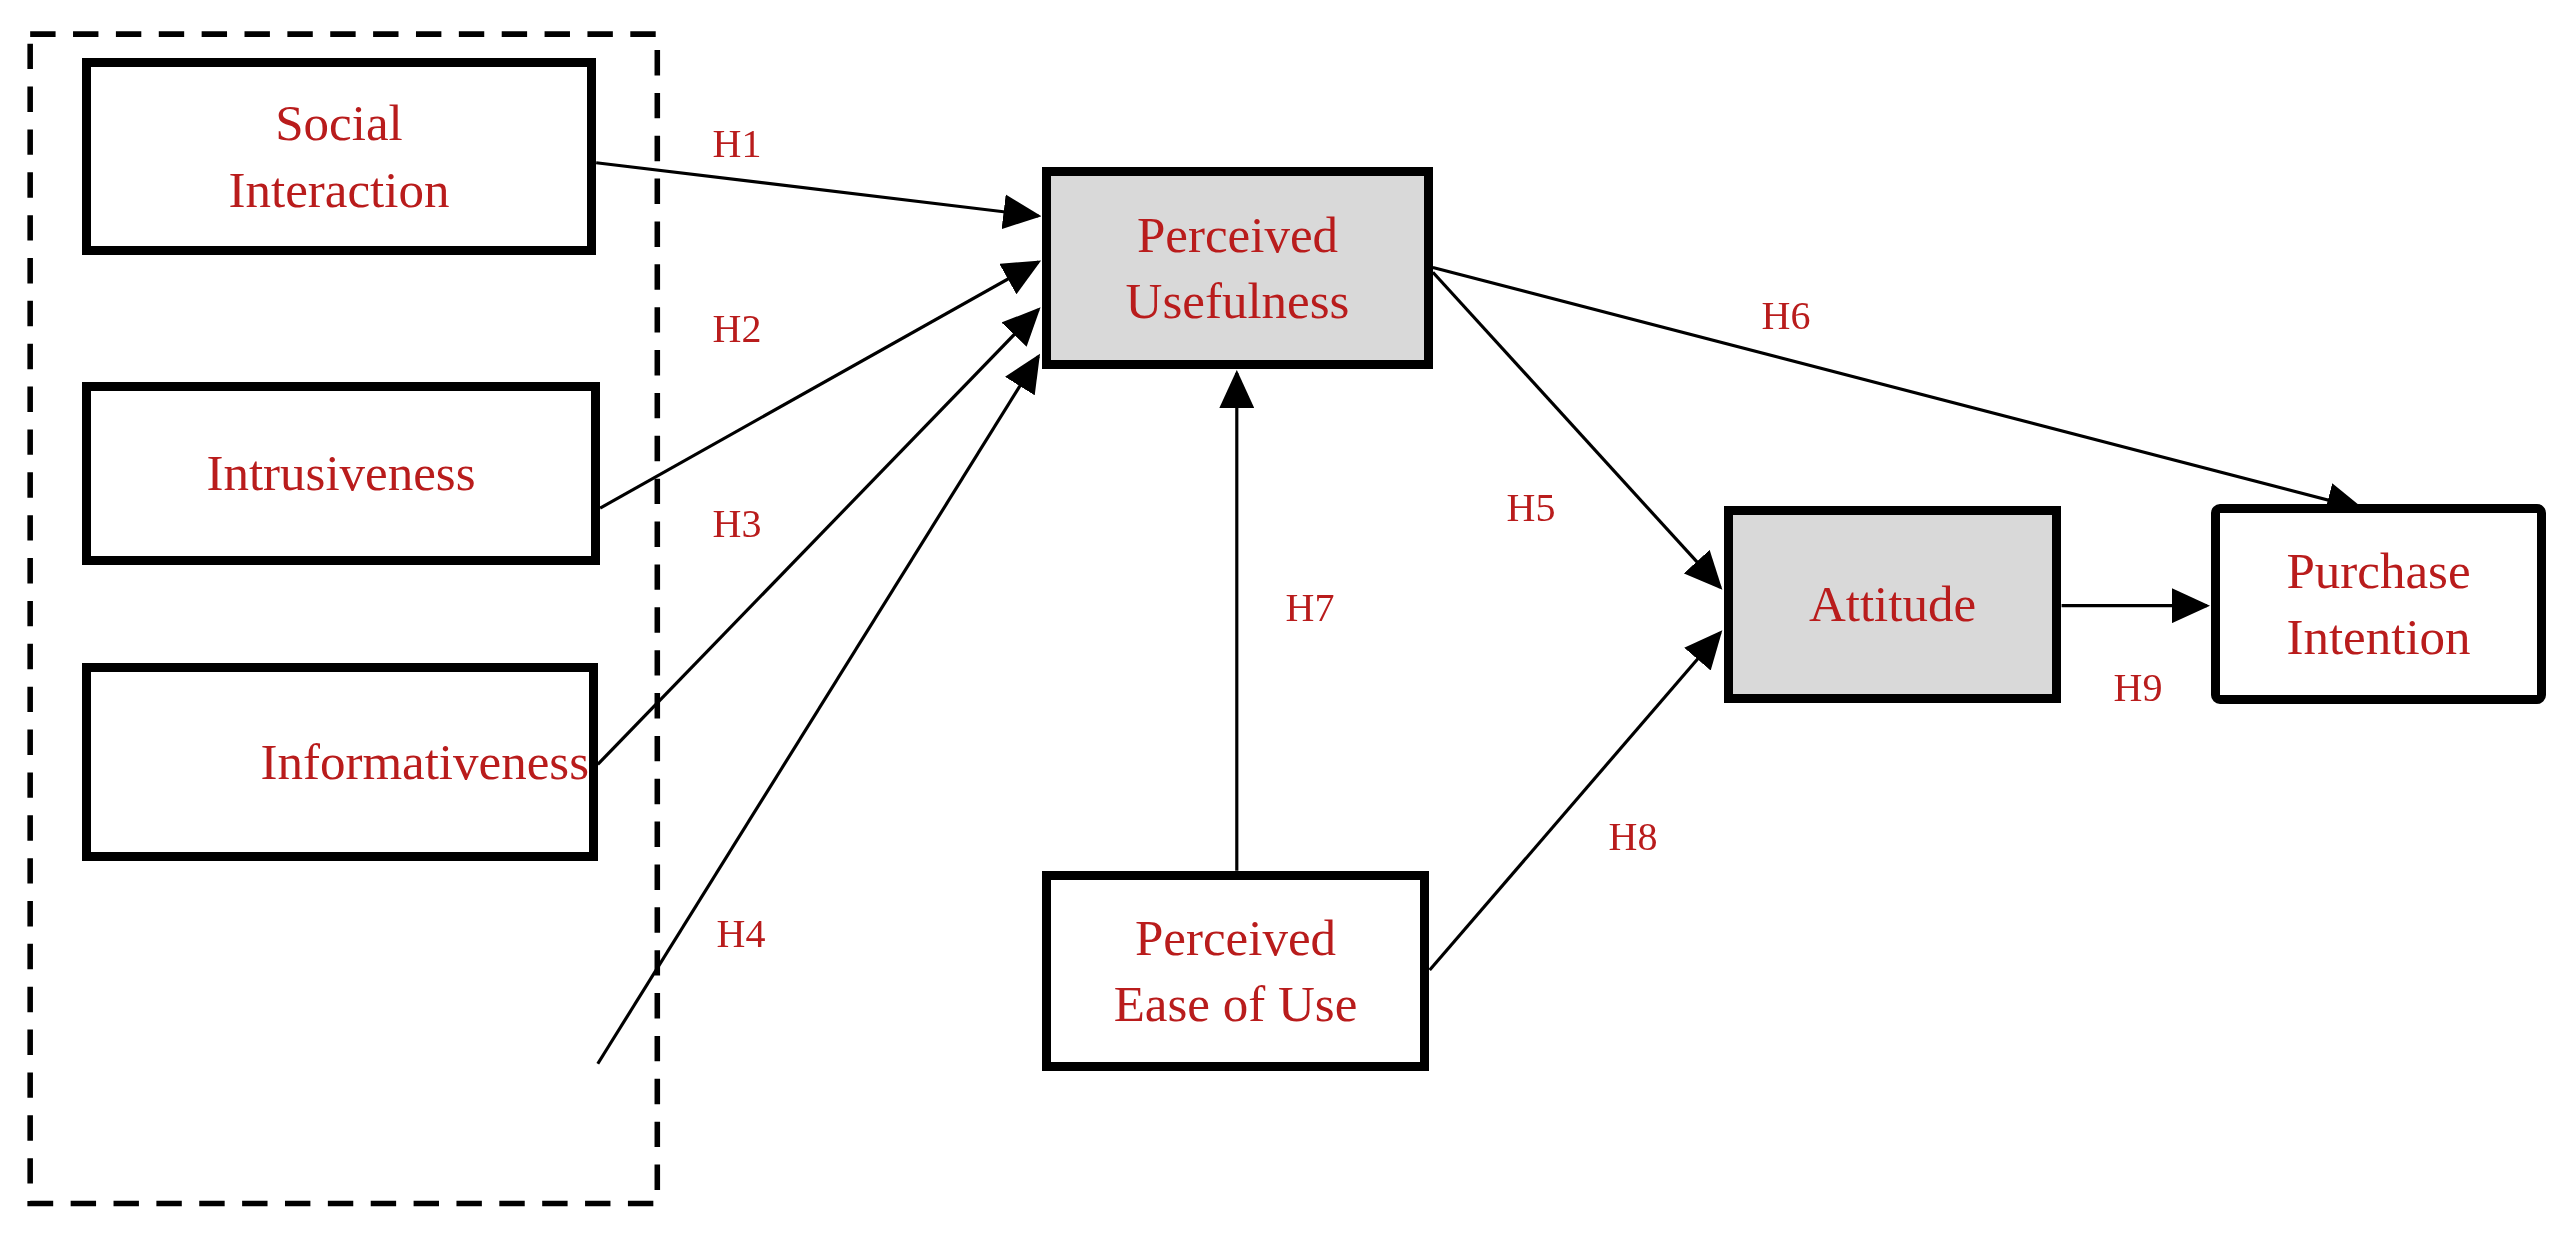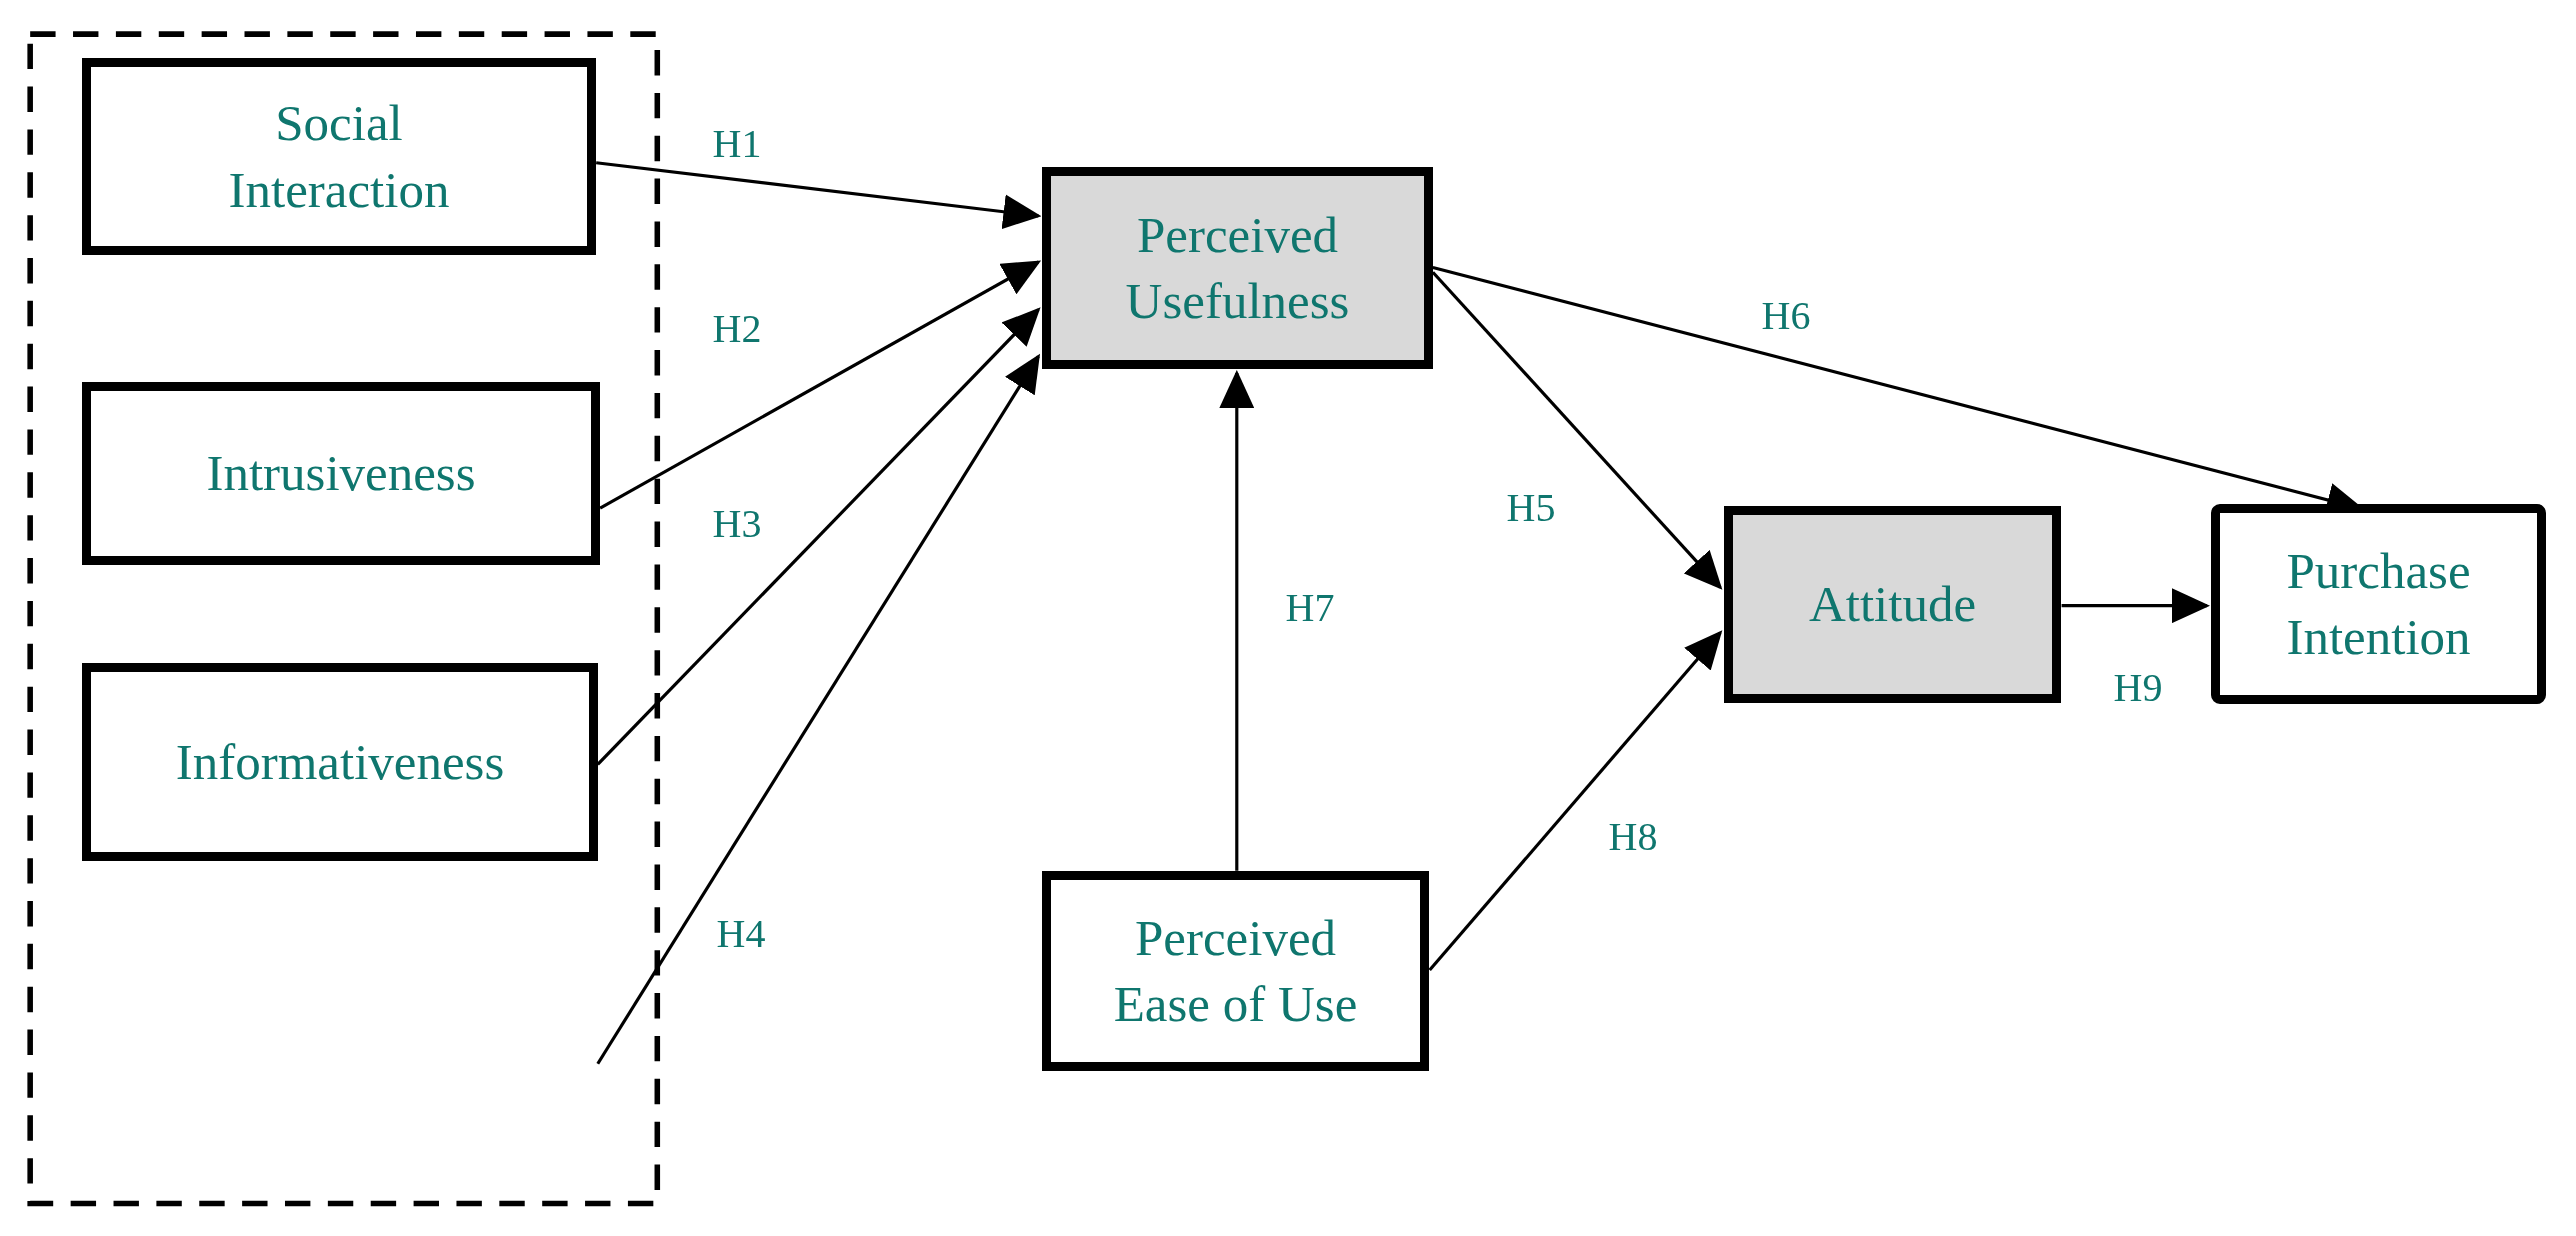--- a/index.html
+++ b/index.html
@@ -6,21 +6,21 @@
     margin: 0;
     padding: 0;
     background: #ffffff;
   }
   .stage {
     position: relative;
     width: 2576px;
     height: 1236px;
     background: #ffffff;
     font-family: "Liberation Serif", "DejaVu Serif", serif;
-    color: #0f766e;
+    color: #b91c1c;
     overflow: hidden;
   }
   .arrow-layer {
     position: absolute;
     left: 0; top: 0;
     width: 2576px;
     height: 1236px;
   }
   .node {
     position: absolute;
@@ -33,21 +33,21 @@
     text-align: center;
     font-size: 51px;
     line-height: 1.3;
     white-space: pre-line;
   }
   .node.highlight {
     background: var(--highlight-fill, #d9d9d9);
   }
   .node-social        { left: 82px;  top: 58px;   width: 514px; height: 197px; }
   .node-intrusiveness { left: 82px;  top: 382px;  width: 518px; height: 183px; text-align: center; }
-  .node-informative   { left: 82px;  top: 663px;  width: 516px; height: 198px; }
+  .node-informative   { left: 82px;  top: 663px;  width: 516px; height: 198px; justify-content: flex-end; }
   .node-relevance     { left: 82px;  top: 972px; width: 516px; height: 187px; }
   .node-pu            { left: 1042px; top: 167px;  width: 391px; height: 202px; }
   .node-peou          { left: 1042px; top: 871px; width: 387px; height: 200px; }
   .node-attitude      { left: 1724px; top: 506px;  width: 337px; height: 197px; }
   .node-purchase      { left: 2211px; top: 504px;  width: 335px; height: 200px; border-radius: 9px; }
 
   .hlabel {
     position: absolute;
     transform: translate(-50%, -50%);
     font-size: 40px;

